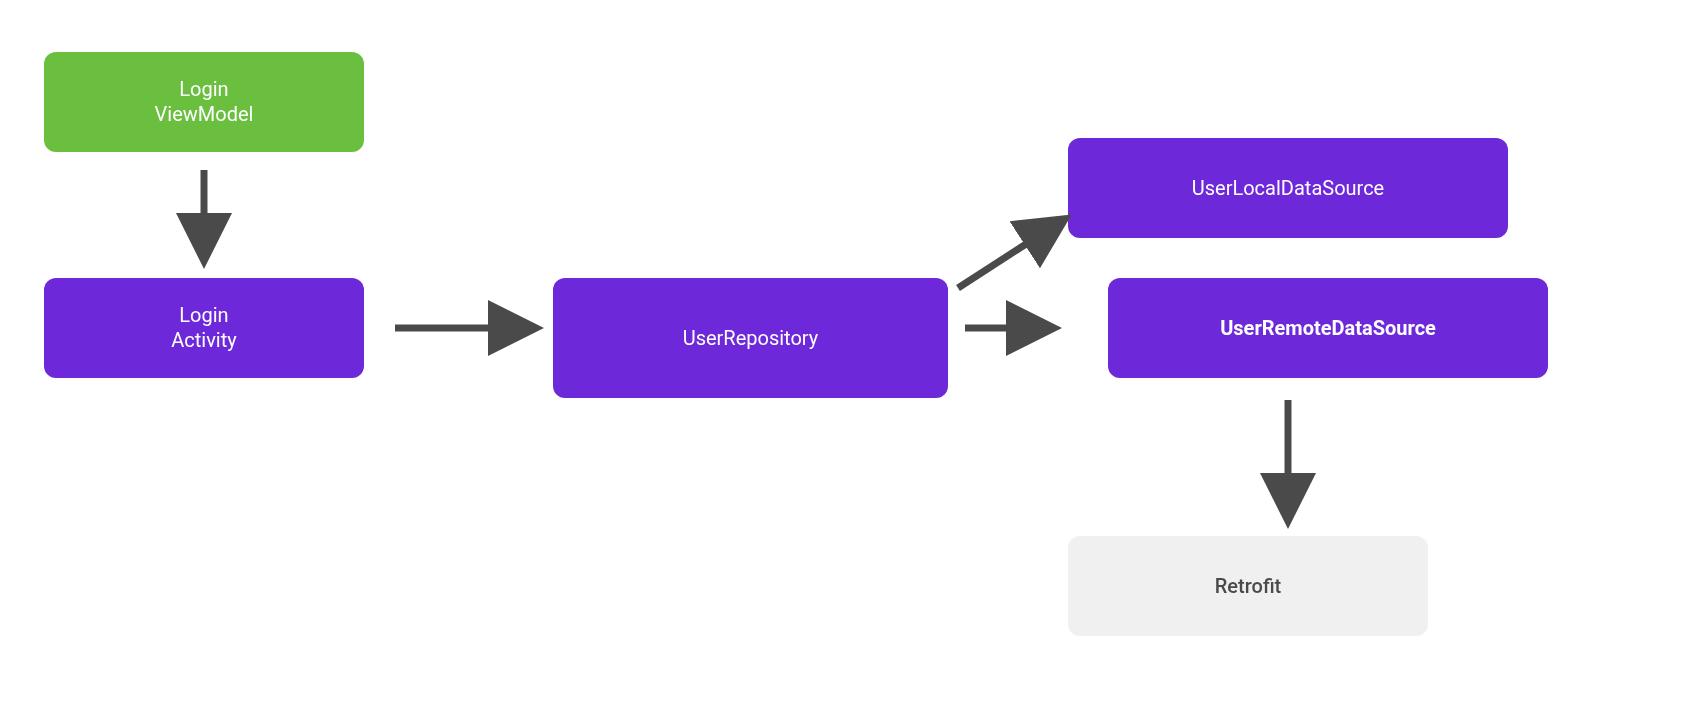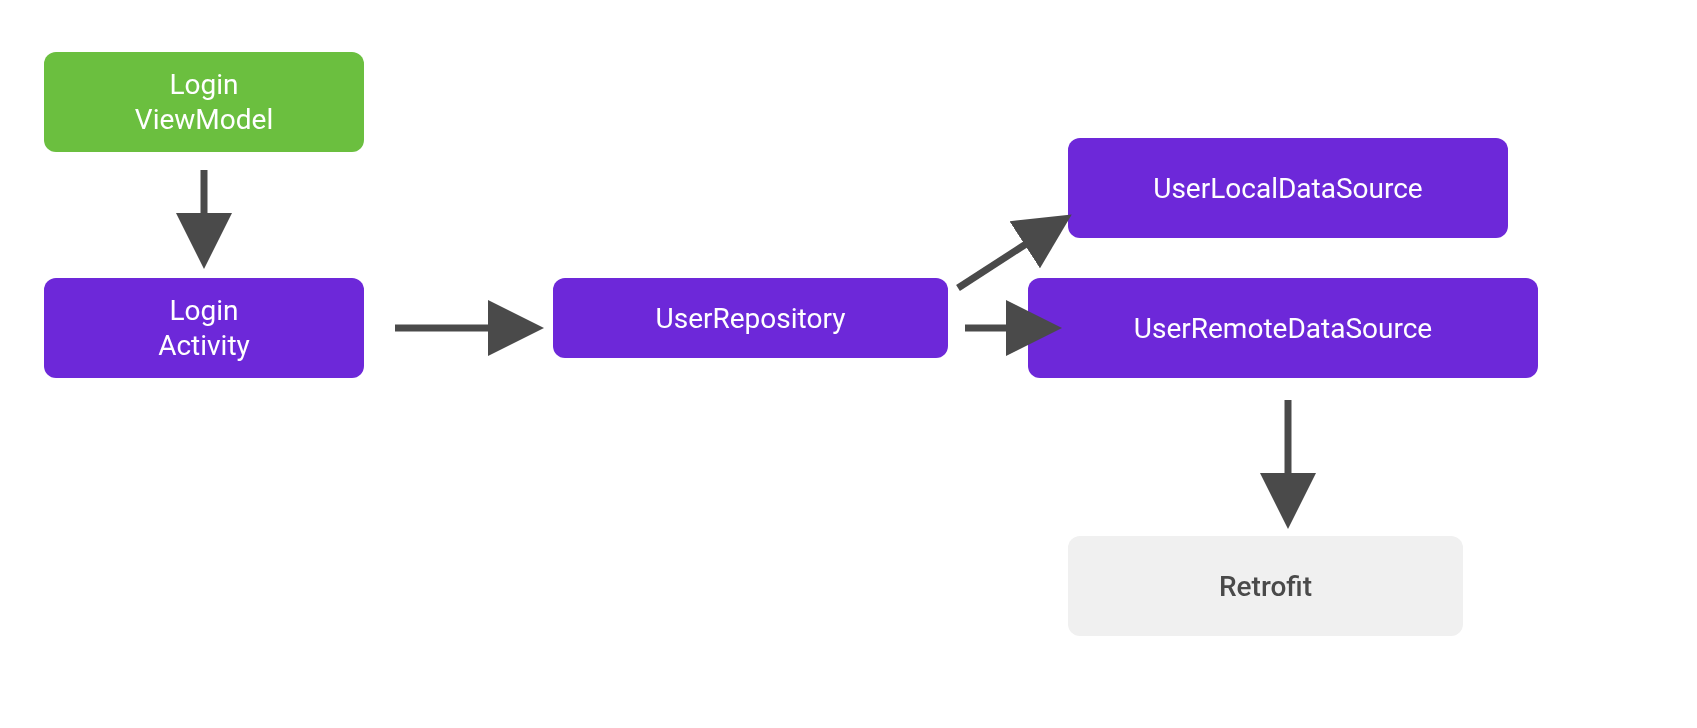--- a/index.html
+++ b/index.html
@@ -12,21 +12,21 @@
     position: relative;
     overflow: hidden;
   }
   .node {
     position: absolute;
     display: flex;
     align-items: center;
     justify-content: center;
     text-align: center;
     border-radius: 12px;
-    font-size: 28px;
+    font-size: 20px;
     line-height: 1.25;
     font-weight: 400;
     box-sizing: border-box;
     padding: 0 10px;
   }
   .node.green {
     background: #6bbf3f;
     color: #ffffff;
   }
   .node.dark {
@@ -57,33 +57,33 @@
   </span>
 </div>
 
 <div class="node dark" style="left:44px; top:278px; width:320px; height:100px;">
   <span>
     <span>Login</span><br>
     <span>Activity</span>
   </span>
 </div>
 
-<div class="node dark" style="left:553px; top:278px; width:395px; height:80px;">
+<div class="node dark" style="left:553px; top:278px; width:395px; height:120px;">
   <span>UserRepository</span>
 </div>
 
 <div class="node dark" style="left:1068px; top:138px; width:440px; height:100px;">
   <span>UserLocalDataSource</span>
 </div>
 
-<div class="node dark" style="left:1028px; top:278px; width:510px; height:100px;">
+<div class="node dark" style="left:1108px; top:278px; width:440px; height:100px;font-weight:bold;">
   <span>UserRemoteDataSource</span>
 </div>
 
-<div class="node light" style="left:1068px; top:536px; width:395px; height:100px;">
+<div class="node light" style="left:1068px; top:536px; width:360px; height:100px;">
   <span>Retrofit</span>
 </div>
 
 <svg class="arrows" viewBox="0 0 1697 728">
   <defs>
     <marker id="arrowhead" markerWidth="8" markerHeight="8" refX="6" refY="4" orient="auto" markerUnits="strokeWidth">
       <path d="M0,0 L8,4 L0,8 Z" fill="#4a4a4a"></path>
     </marker>
   </defs>
 

